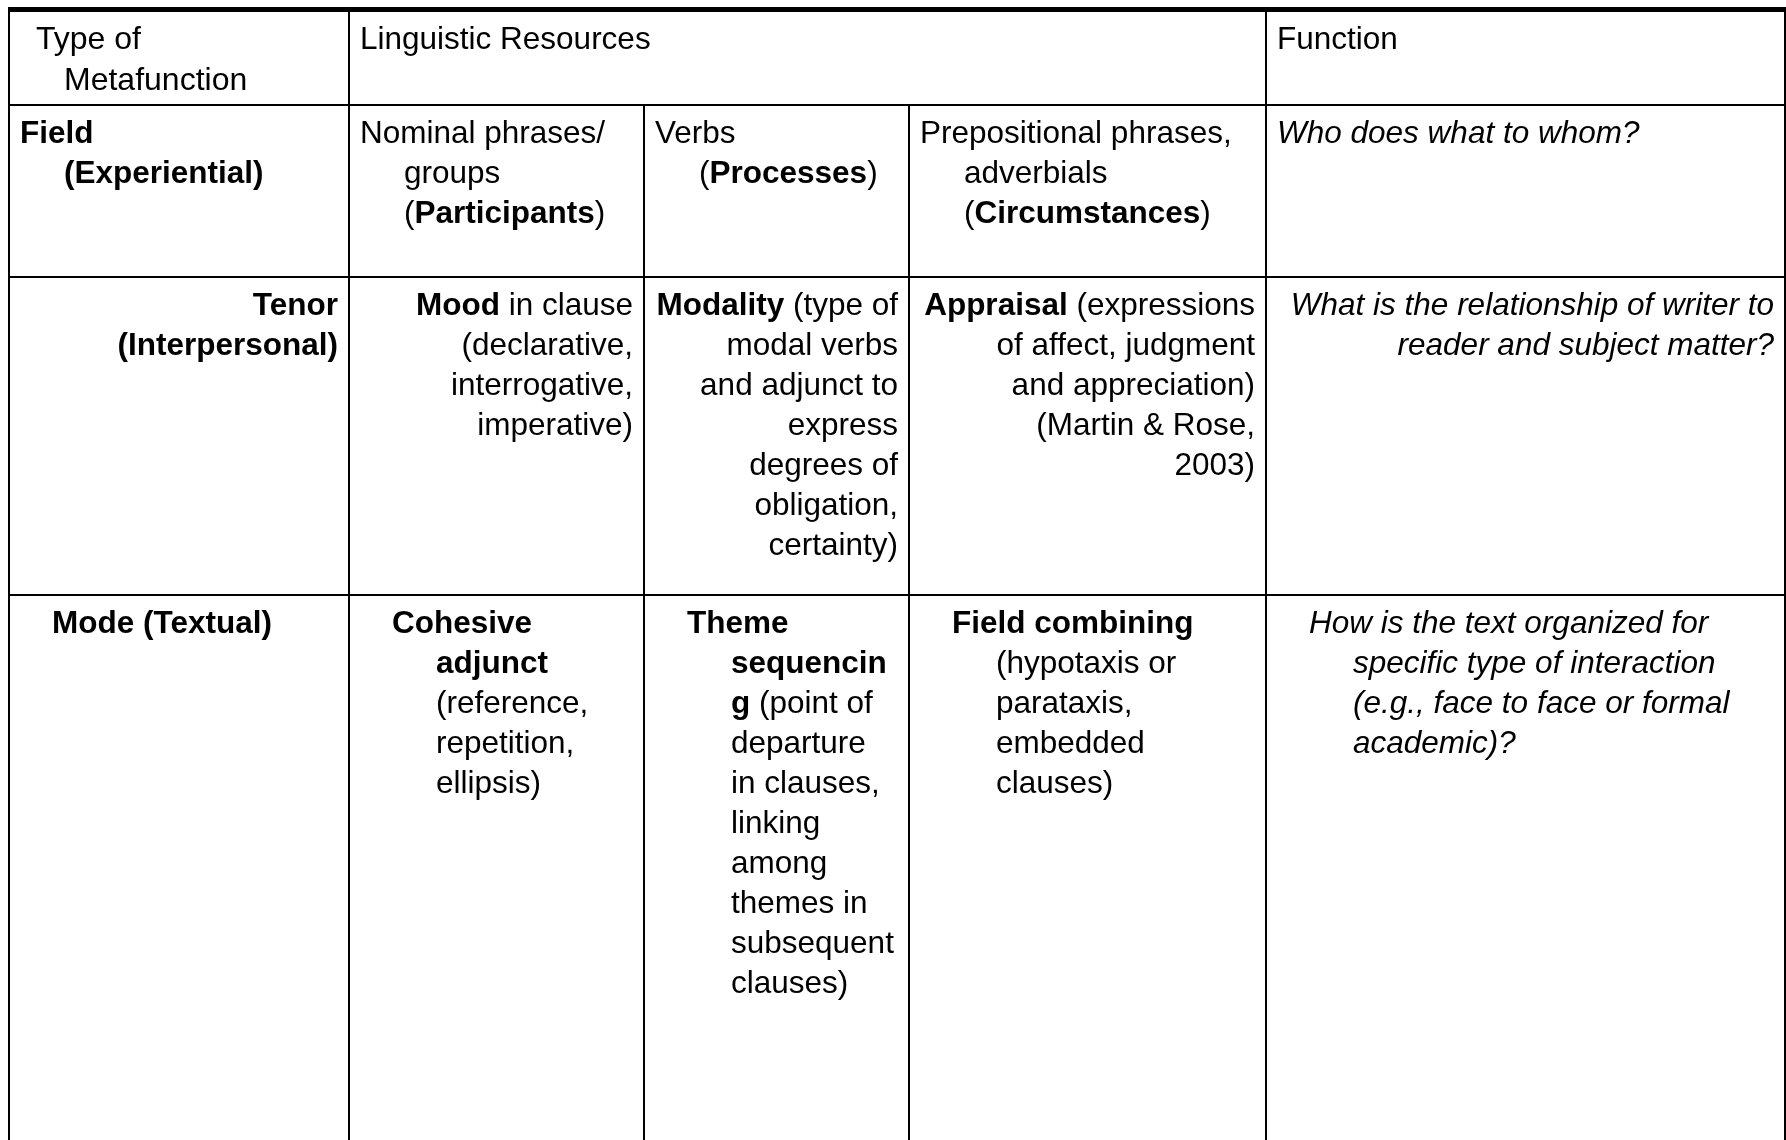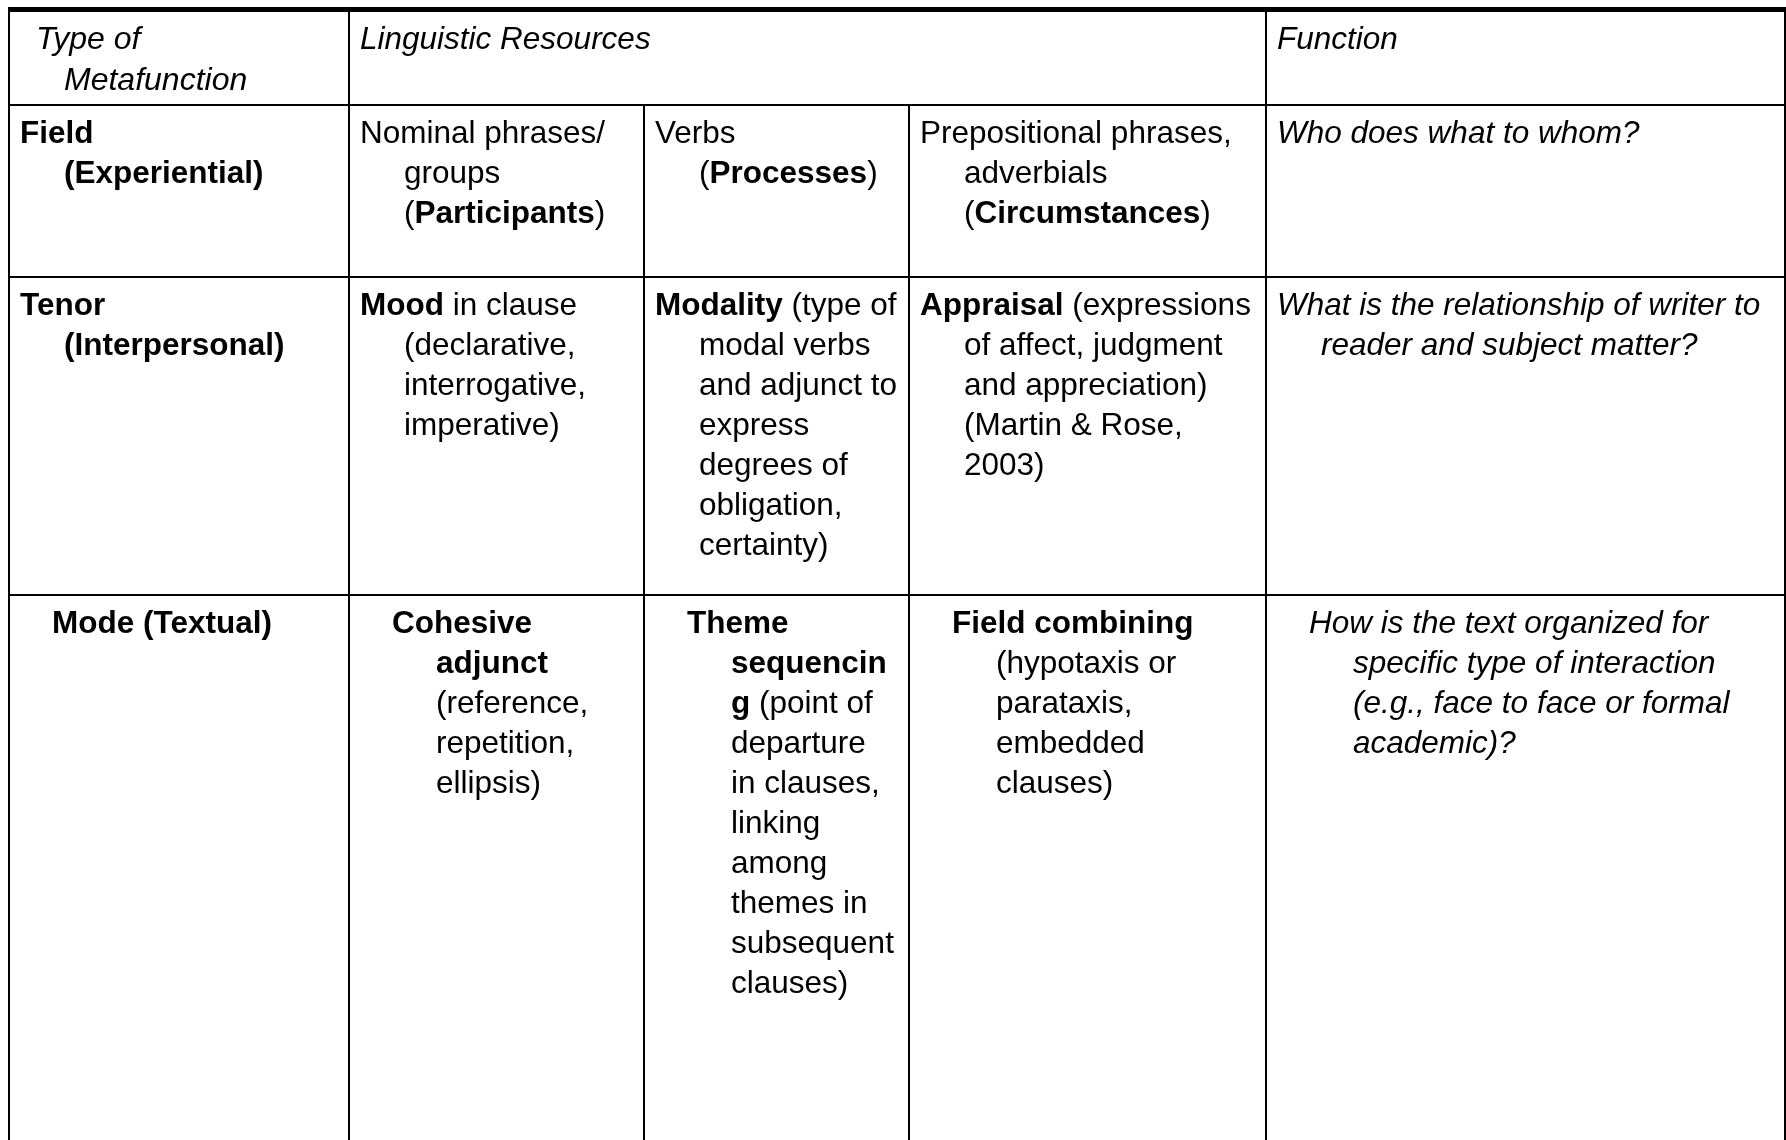--- a/index.html
+++ b/index.html
@@ -56,21 +56,20 @@
   col.c2 { width: 295px; }
   col.c3 { width: 265px; }
   col.c4 { width: 357px; }
   col.c5 { width: 519px; }
 
   
   .hdr-cell {
     height: 94px;
   }
   .hdr-italic {
-    font-style: italic;
     font-size: 32px;
     line-height: 41px;
   }
   .hdr-center {
     text-align: left;
   }
   .hdr-indent-block {
     display: block;
     padding-left: 16px;
     text-indent: 0;
@@ -88,21 +87,21 @@
     word-wrap: break-word;
     overflow-wrap: break-word;
   }
   .cell-text.italicized {
     font-style: italic;
   }
   b { font-weight: bold; }
 
   
   tr.row-field td   { height: 172px; }
-  tr.row-tenor td   { height: 318px; }
+  tr.row-tenor td   { height: 318px; text-align: right; }
   tr.row-mode  td   { height: 548px; padding-left: 42px; }
   tr.row-header td  { height: 94px; }
 </style>
 </head>
 <body>
 
 <div id="sheet">
 
   <table class="meta-table">
     <colgroup>

